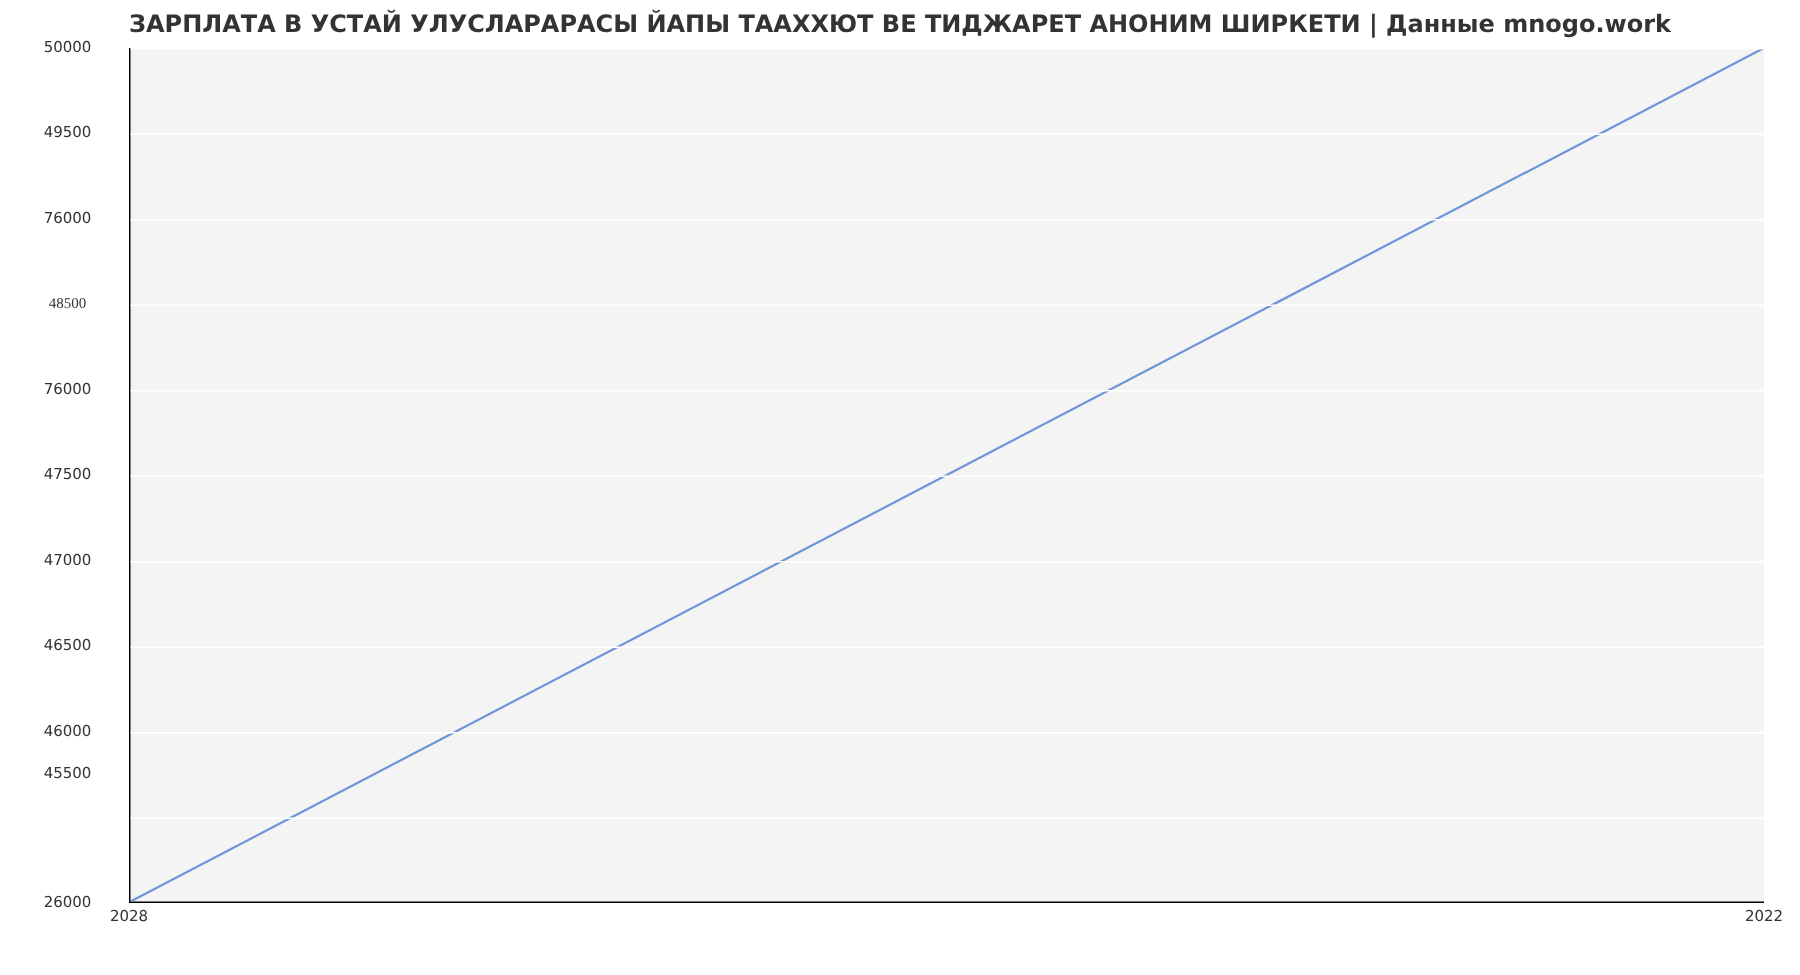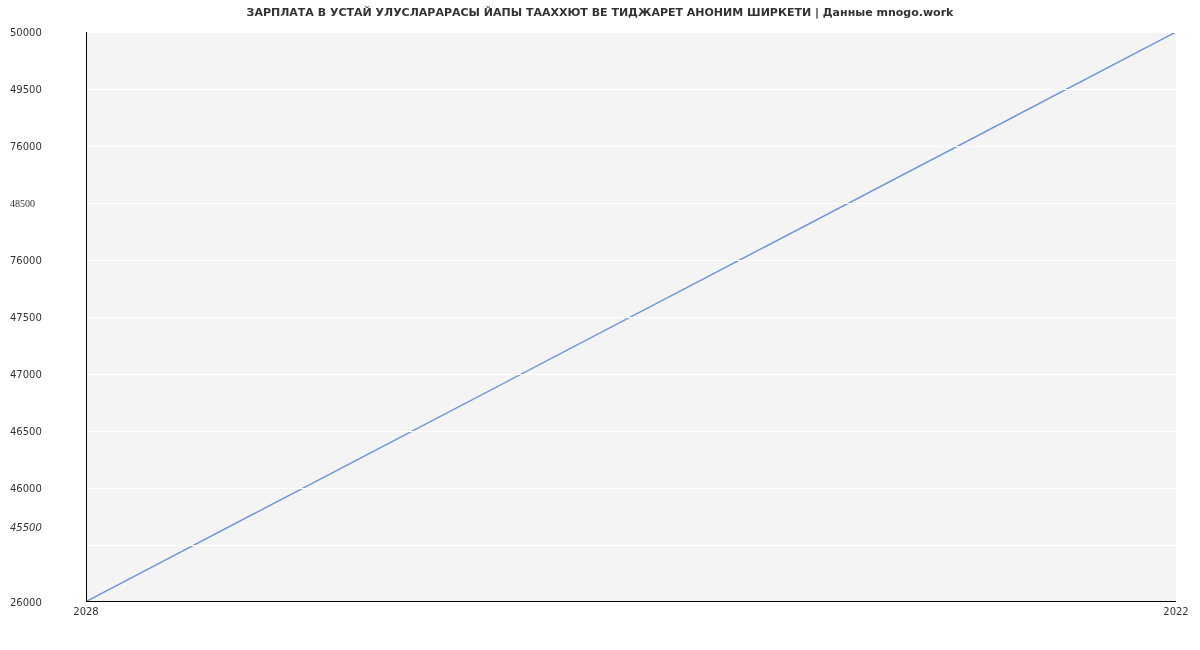--- a/index.html
+++ b/index.html
@@ -16,21 +16,21 @@
     position: relative;
     width: 1200px;
     height: 650px;
   }
   .title {
     position: absolute;
     top: 6px;
     left: 0;
     width: 1200px;
     text-align: center;
-    font-size: 11px;
+    font-size: 16px;
     font-weight: bold;
     color: #333;
   }
   .plot {
     position: absolute;
     left: 86px;
     top: 32px;
     width: 1090px;
     height: 570px;
     background: #f4f4f4;
@@ -42,21 +42,21 @@
     position: absolute;
     left: 0;
     width: 100%;
     height: 1px;
     background: #ffffff;
   }
   .ylab {
     position: absolute;
     right: 1120px;
     width: 70px;
-    text-align: left;
+    text-align: center;
     font-size: 10px;
     color: #333;
     transform: translateY(-50%);
   }
   .xlab {
     position: absolute;
     top: 606px;
     font-size: 10px;
     color: #333;
     transform: translateX(-50%);
@@ -84,21 +84,21 @@
       <div class="hgrid" style="top: 399px;"></div>
       <div class="hgrid" style="top: 342px;"></div>
       <div class="hgrid" style="top: 285px;"></div>
       <div class="hgrid" style="top: 228px;"></div>
       <div class="hgrid" style="top: 171px;"></div>
       <div class="hgrid" style="top: 114px;"></div>
       <div class="hgrid" style="top: 57px;"></div>
       <div class="hgrid" style="top: 0px;"></div>
     </div>
 <div class="ylab" style="top: 602px;">26000</div>
-    <div class="ylab" style="top: 527px; font-style: italic;">45500</div>
+    <div class="ylab" style="top: 516px;">45500</div>
     <div class="ylab" style="top: 488px;">46000</div>
     <div class="ylab" style="top: 431px;">46500</div>
     <div class="ylab" style="top: 374px;">47000</div>
     <div class="ylab" style="top: 317px;">47500</div>
     <div class="ylab" style="top: 260px;">76000</div>
     <div class="ylab" style="top: 203px; font-family: Liberation Serif, serif;">48500</div>
     <div class="ylab" style="top: 146px;">76000</div>
     <div class="ylab" style="top: 89px;">49500</div>
     <div class="ylab" style="top: 32px;">50000</div>
     <div class="xlab" style="left: 86px;">2028</div>

